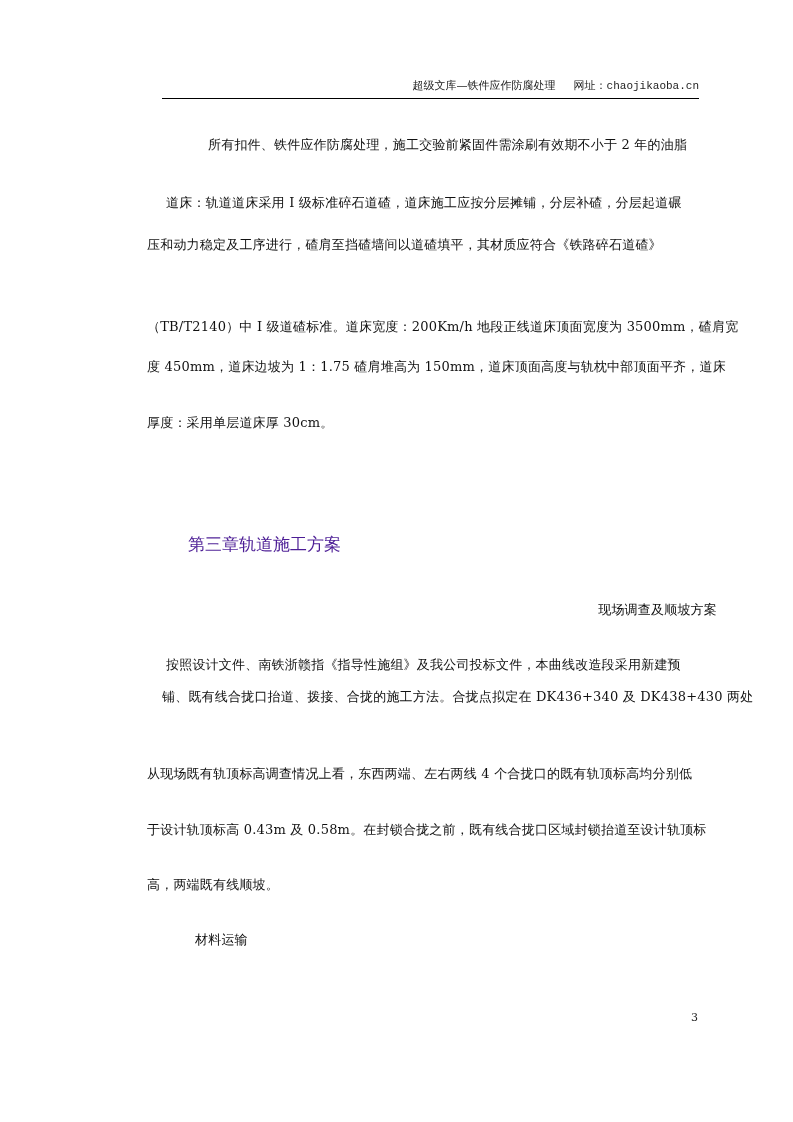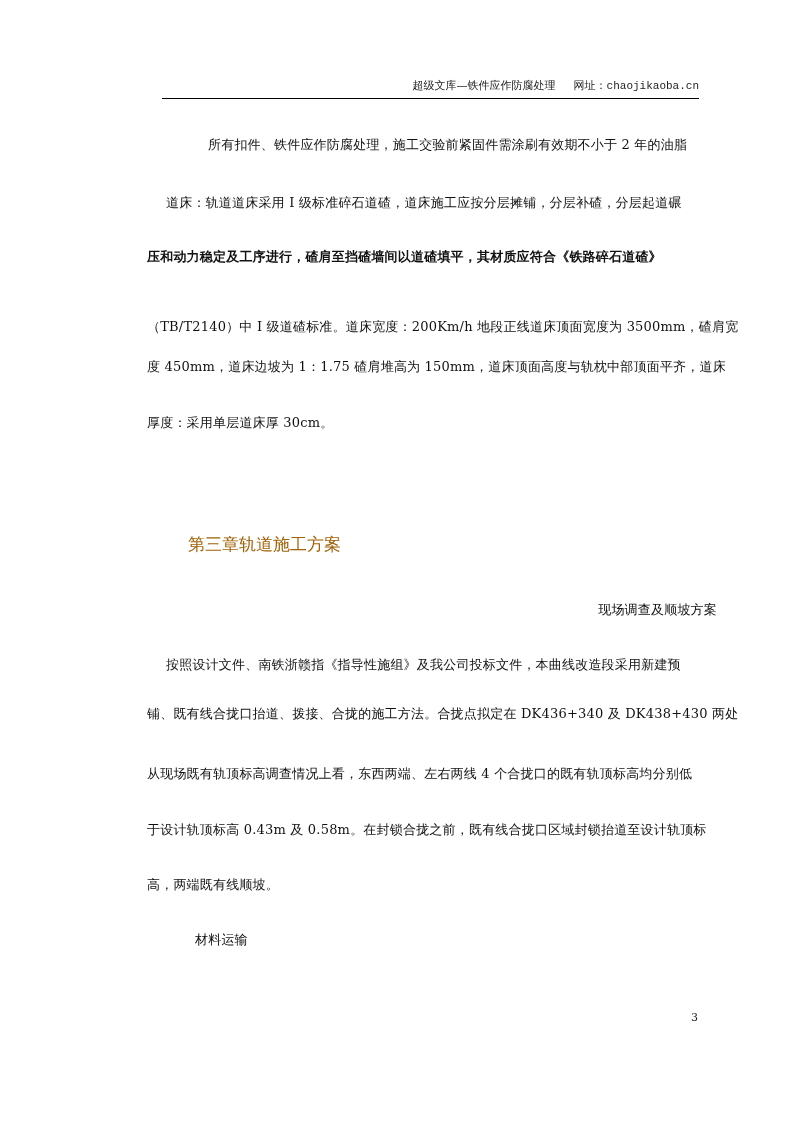--- a/index.html
+++ b/index.html
@@ -7,43 +7,43 @@
          font-family: "DejaVu Serif", "Liberation Serif", serif; color: #111; }
   .header { position: absolute; left: 162px; top: 78px; width: 537px; height: 22px;
             text-align: right; font-size: 11px; color: #222; }
   .header .site { font-family: "Liberation Mono", "DejaVu Sans Mono", monospace; }
   .header .gap { display: inline-block; width: 18px; }
   .rule { position: absolute; left: 162px; top: 98px; width: 537px; height: 1px; background: #000; }
   .line { position: absolute; left: 147px; width: 570px; font-size: 13px; white-space: nowrap;
           letter-spacing: 0.2px; }
   .indent { padding-left: 26px; box-sizing: border-box; }
   .h-chapter { position: absolute; left: 188px; top: 533px; font-size: 17px;
-               font-family: "DejaVu Sans", "Liberation Sans", sans-serif; color: #a16207; }
+               font-family: "DejaVu Sans", "Liberation Sans", sans-serif; color: #4c1d95; }
   .pagenum { position: absolute; left: 691px; top: 1011px; font-size: 11px; color: #222; }
 </style>
 </head>
 <body>
 
 <div class="header">
   <span>超级文库—铁件应作防腐处理</span><span class="gap"></span><span>网址：</span><span class="site">chaojikaoba.cn</span>
 </div>
 <div class="rule"></div>
 
 <div class="line" style="top:136px;left:162px;margin-left:46px;">所有扣件、铁件应作防腐处理，施工交验前紧固件需涂刷有效期不小于 2 年的油脂</div>
 <div class="line indent" style="top:194px;left:140px;">道床：轨道道床采用 I 级标准碎石道碴，道床施工应按分层摊铺，分层补碴，分层起道碾</div>
-<div class="line" style="top:248px;font-weight:bold;">压和动力稳定及工序进行，碴肩至挡碴墙间以道碴填平，其材质应符合《铁路碎石道碴》</div>
+<div class="line" style="top:236px;">压和动力稳定及工序进行，碴肩至挡碴墙间以道碴填平，其材质应符合《铁路碎石道碴》</div>
 <div class="line" style="top:318px;">（TB/T2140）中 I 级道碴标准。道床宽度：200Km/h 地段正线道床顶面宽度为 3500mm，碴肩宽</div>
 <div class="line" style="top:358px;">度 450mm，道床边坡为 1：1.75 碴肩堆高为 150mm，道床顶面高度与轨枕中部顶面平齐，道床</div>
 <div class="line" style="top:414px;">厚度：采用单层道床厚 30cm。</div>
 
 <div class="h-chapter">第三章轨道施工方案</div>
 
 <div class="line" style="top:601px;text-align:right;">现场调查及顺坡方案</div>
 
 <div class="line indent" style="top:656px;left:140px;">按照设计文件、南铁浙赣指《指导性施组》及我公司投标文件，本曲线改造段采用新建预</div>
-<div class="line" style="top:705px;">铺、既有线合拢口抬道、拨接、合拢的施工方法。合拢点拟定在 DK436+340 及 DK438+430 两处</div>
+<div class="line" style="top:688px;margin-left:15px;">铺、既有线合拢口抬道、拨接、合拢的施工方法。合拢点拟定在 DK436+340 及 DK438+430 两处</div>
 <div class="line" style="top:765px;">从现场既有轨顶标高调查情况上看，东西两端、左右两线 4 个合拢口的既有轨顶标高均分别低</div>
 <div class="line" style="top:821px;">于设计轨顶标高 0.43m 及 0.58m。在封锁合拢之前，既有线合拢口区域封锁抬道至设计轨顶标</div>
 <div class="line" style="top:876px;">高，两端既有线顺坡。</div>
 
 <div class="line" style="top:931px;margin-left:48px;">材料运输</div>
 
 <div class="pagenum">3</div>
 
 </body></html>

